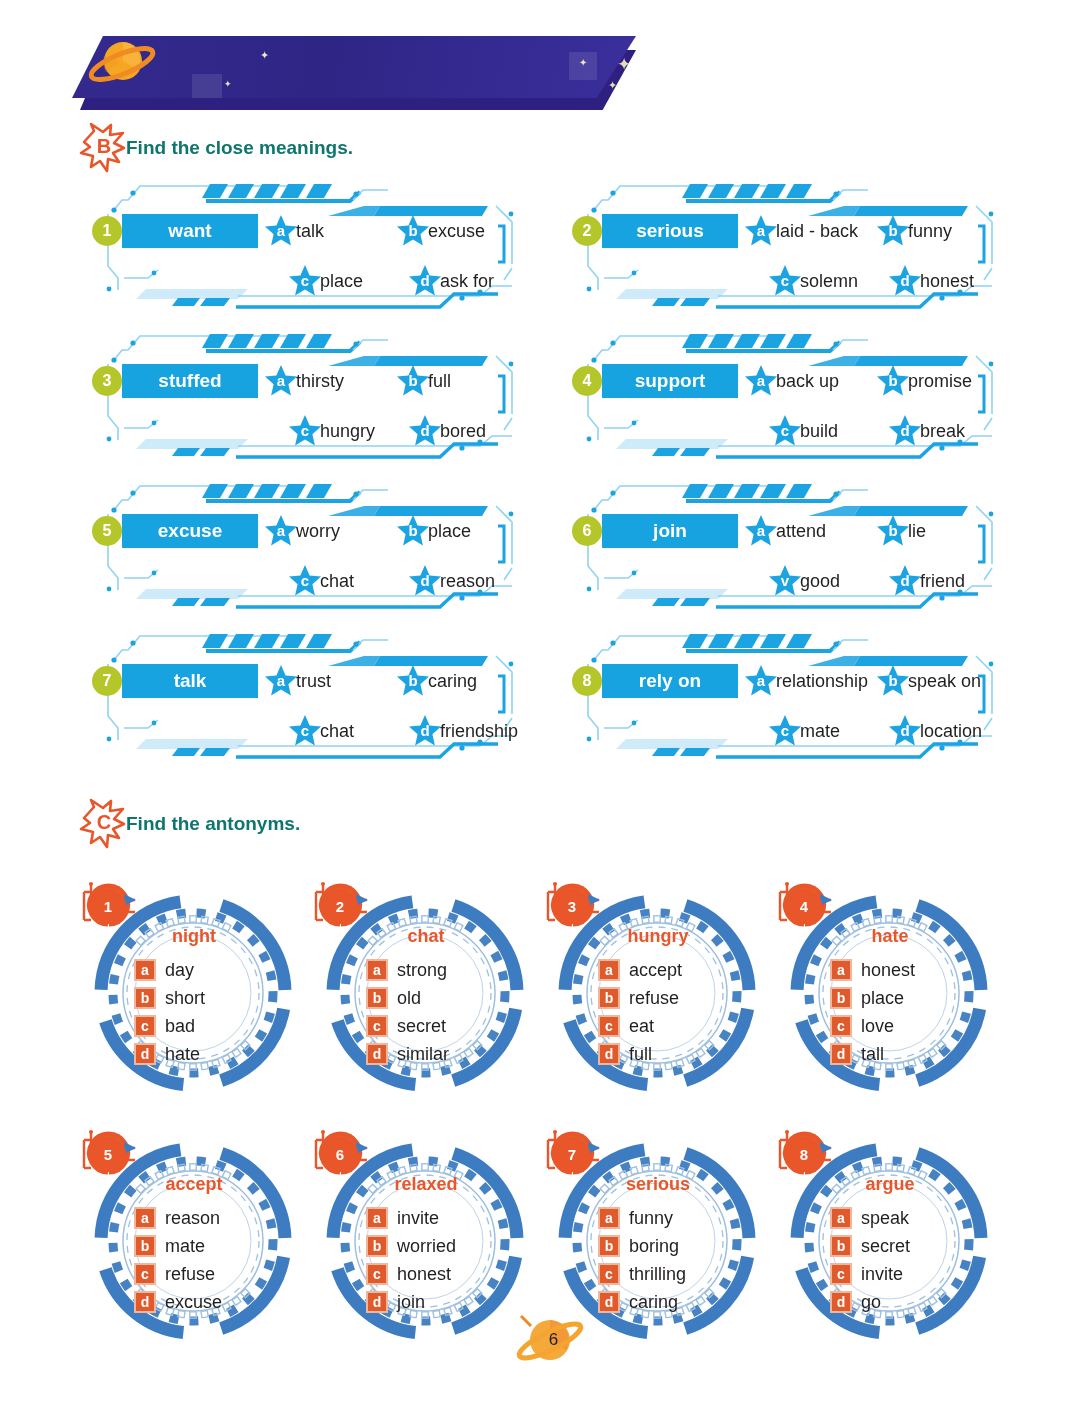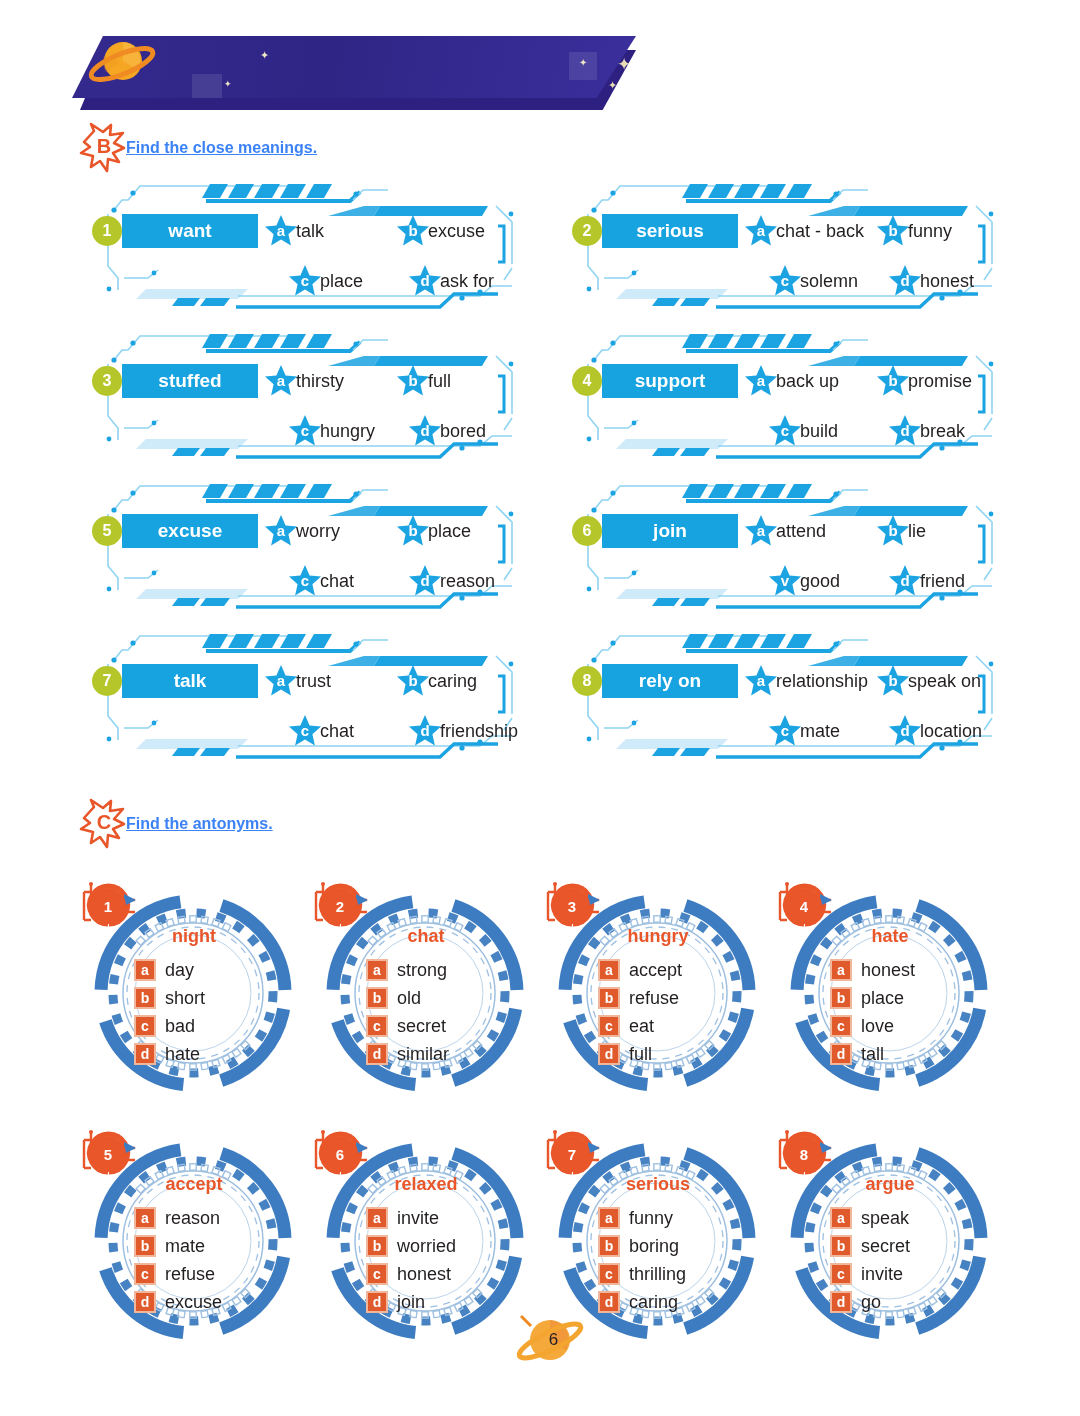--- a/index.html
+++ b/index.html
@@ -36,21 +36,21 @@
   .planet-icon { position:absolute; left:86px; top:36px; width:72px; height:56px; }
 
   
   .sec-head { position:absolute; display:flex; align-items:center; }
   .sec-badge { position:relative; width:52px; height:52px; flex:0 0 52px; }
   .sec-letter {
     position:absolute; left:0; top:0; width:52px; height:52px;
     display:flex; align-items:center; justify-content:center;
     color:#e8562a; font-size:20px; font-weight:bold; padding-bottom:3px;
   }
-  .sec-text { color:#3b82f6; font-size:16px; font-weight:bold; margin-left:-4px;text-decoration:underline; }
+  .sec-text { color:#0f766e; font-size:19px; font-weight:bold; margin-left:-4px; }
 
   
   .bcard { position:absolute; width:448px; height:150px; }
   .bframe { position:absolute; inset:0; }
   .bnum {
     position:absolute; left:4px; top:46px; width:30px; height:30px; border-radius:50%;
     background:#b5c62b; color:#ffffff; font-size:16px; font-weight:bold;
     display:flex; align-items:center; justify-content:center;
   }
   .bword {
@@ -254,21 +254,21 @@
     <div class="bword">serious</div>
     <div class="bopts">
       <div class="brow r1">
         <div class="bopt" style="min-width:132px">
           <div class="star">
               <svg width="34" height="34" viewBox="0 0 34 34">
     <path d="M17 1 L21.6 11.4 L33 12.6 L24.4 20.2 L26.9 31.4 L17 25.6 L7.1 31.4 L9.6 20.2 L1 12.6 L12.4 11.4 Z" fill="#1ba3e2"></path>
   </svg>
               <span>a</span>
             </div>
-          <div class="bopt-label">chat - back</div>
+          <div class="bopt-label">laid - back</div>
         </div>
         <div class="bopt">
           <div class="star">
               <svg width="34" height="34" viewBox="0 0 34 34">
     <path d="M17 1 L21.6 11.4 L33 12.6 L24.4 20.2 L26.9 31.4 L17 25.6 L7.1 31.4 L9.6 20.2 L1 12.6 L12.4 11.4 Z" fill="#1ba3e2"></path>
   </svg>
               <span>b</span>
             </div>
           <div class="bopt-label">funny</div>
         </div>

